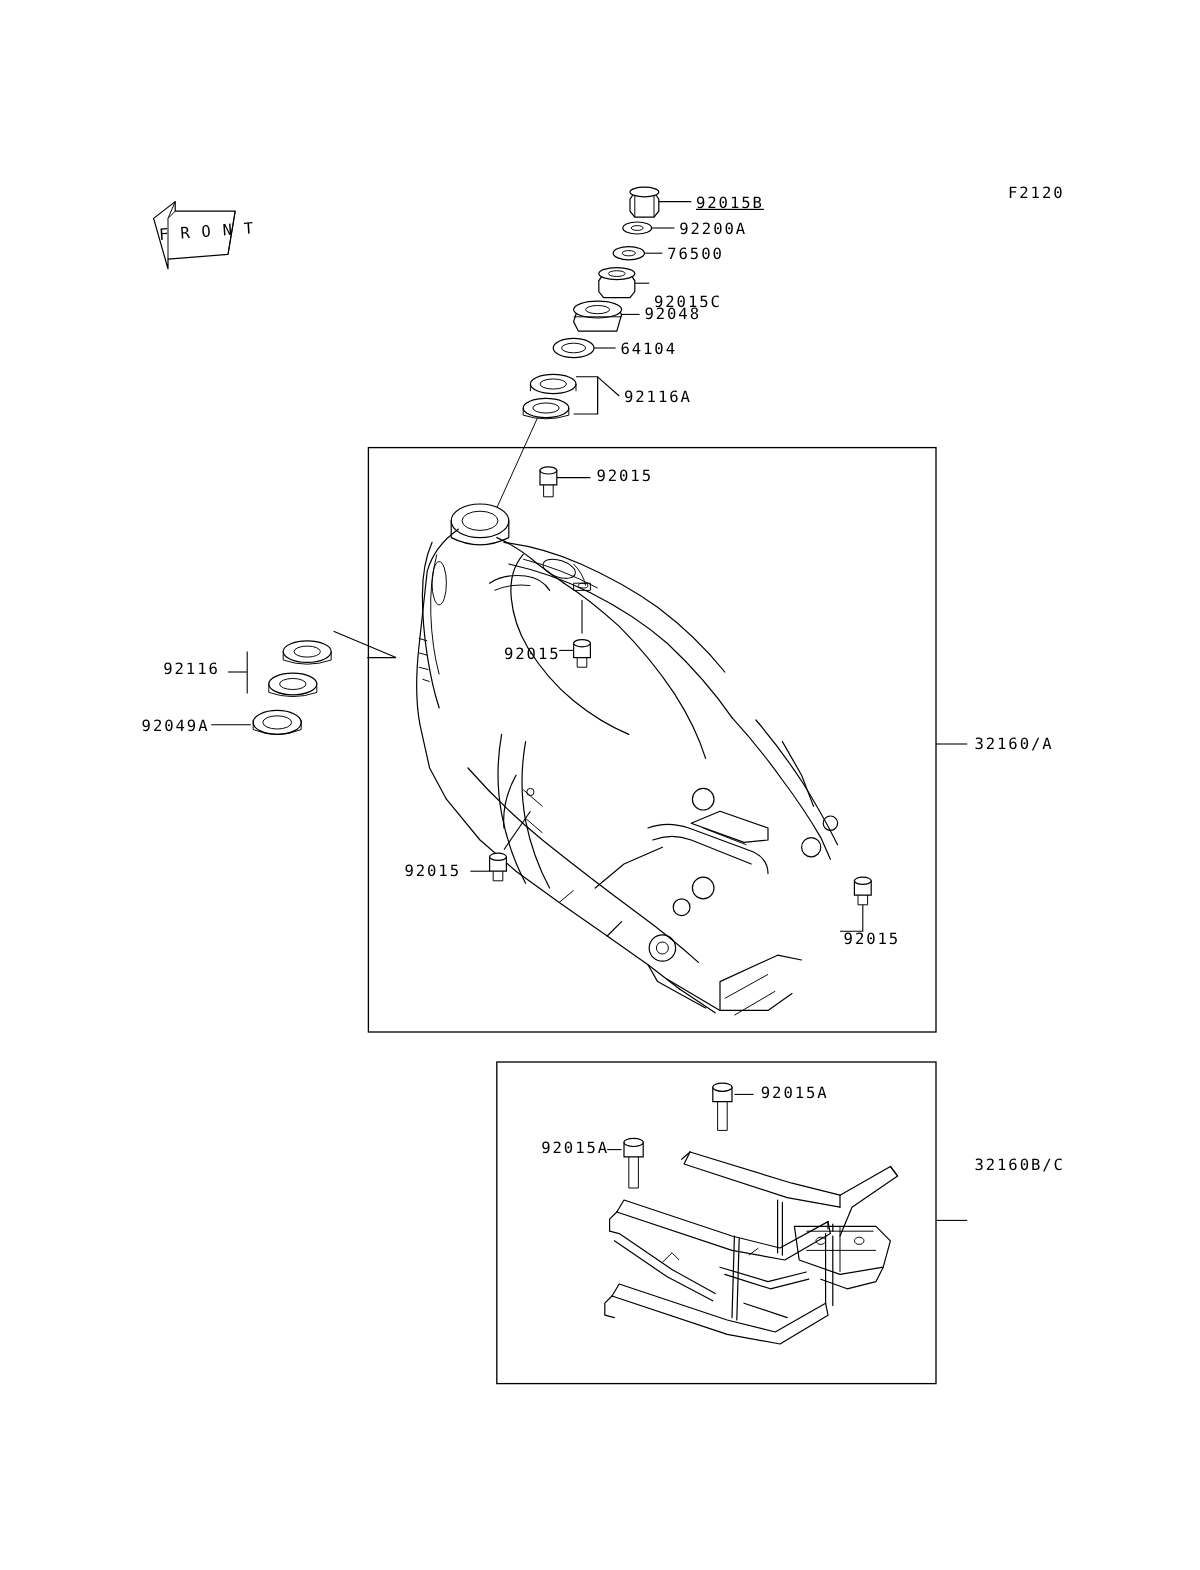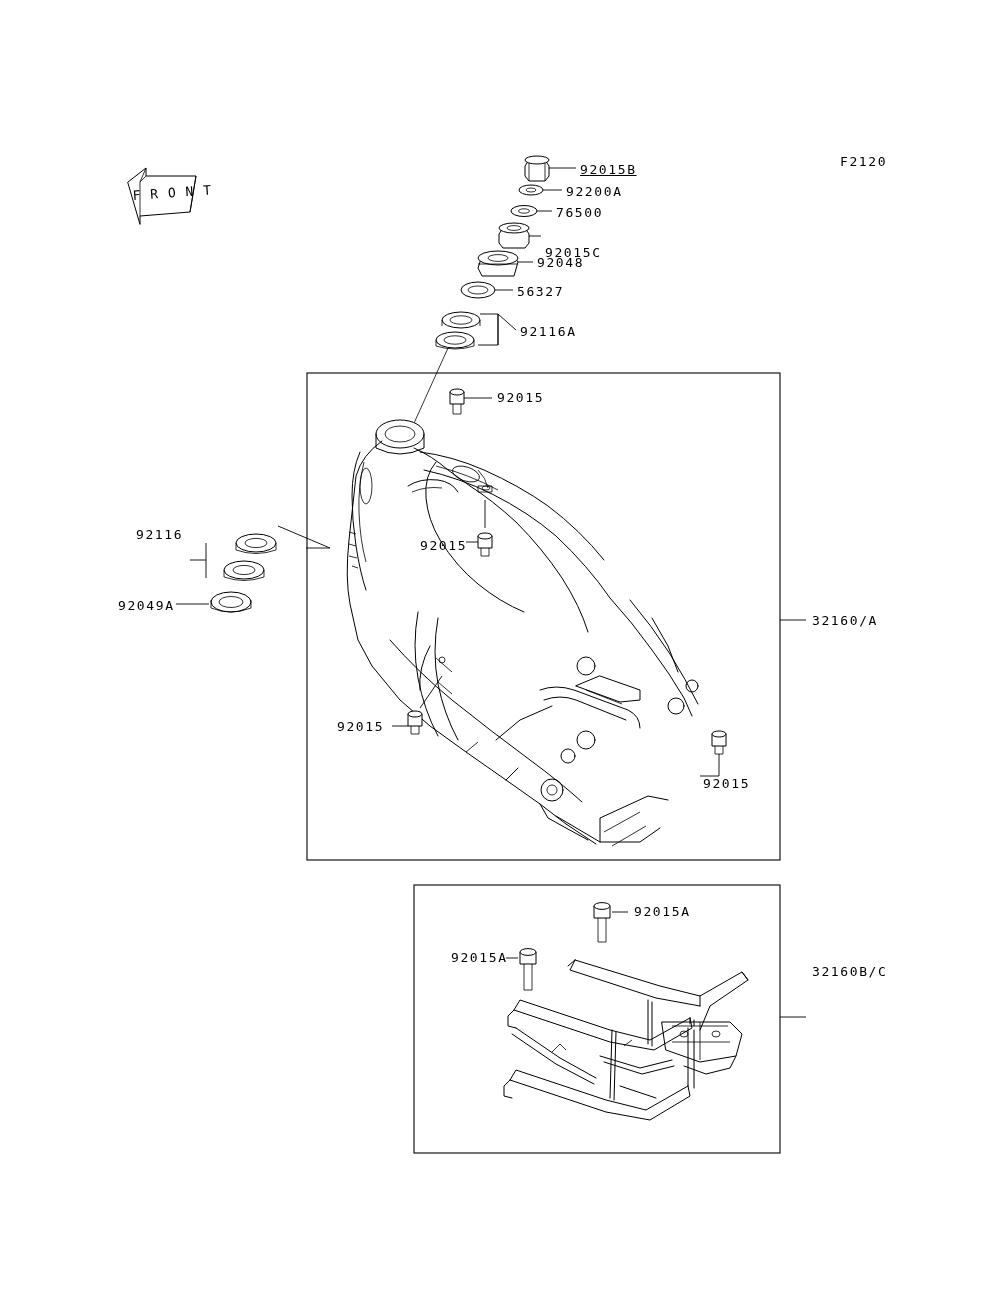--- a/index.html
+++ b/index.html
@@ -323,25 +323,25 @@
 
   </svg>
 
   <div class="lbl" style="left:840px; top:155px;">F2120</div>
 
   <div class="lbl" style="left:580px; top:163px;text-decoration:underline;">92015B</div>
   <div class="lbl" style="left:566px; top:185px;">92200A</div>
   <div class="lbl" style="left:556px; top:206px;">76500</div>
   <div class="lbl" style="left:545px; top:246px;">92015C</div>
   <div class="lbl" style="left:537px; top:256px;">92048</div>
-  <div class="lbl" style="left:517px; top:285px;">56327</div>
+  <div class="lbl" style="left:517px; top:285px;">64104</div>
   <div class="lbl" style="left:520px; top:325px;">92116A</div>
   <div class="lbl" style="left:497px; top:391px;">92015</div>
   <div class="lbl" style="left:420px; top:539px;">92015</div>
-  <div class="lbl" style="left:136px; top:528px;">92116</div>
+  <div class="lbl" style="left:136px; top:552px;">92116</div>
   <div class="lbl" style="left:118px; top:599px;">92049A</div>
   <div class="lbl" style="left:337px; top:720px;">92015</div>
   <div class="lbl" style="left:703px; top:777px;">92015</div>
   <div class="lbl" style="left:812px; top:614px;">32160/A</div>
   <div class="lbl" style="left:634px; top:905px;">92015A</div>
   <div class="lbl" style="left:451px; top:951px;">92015A</div>
   <div class="lbl" style="left:812px; top:965px;">32160B/C</div>
 
 </div>
 

